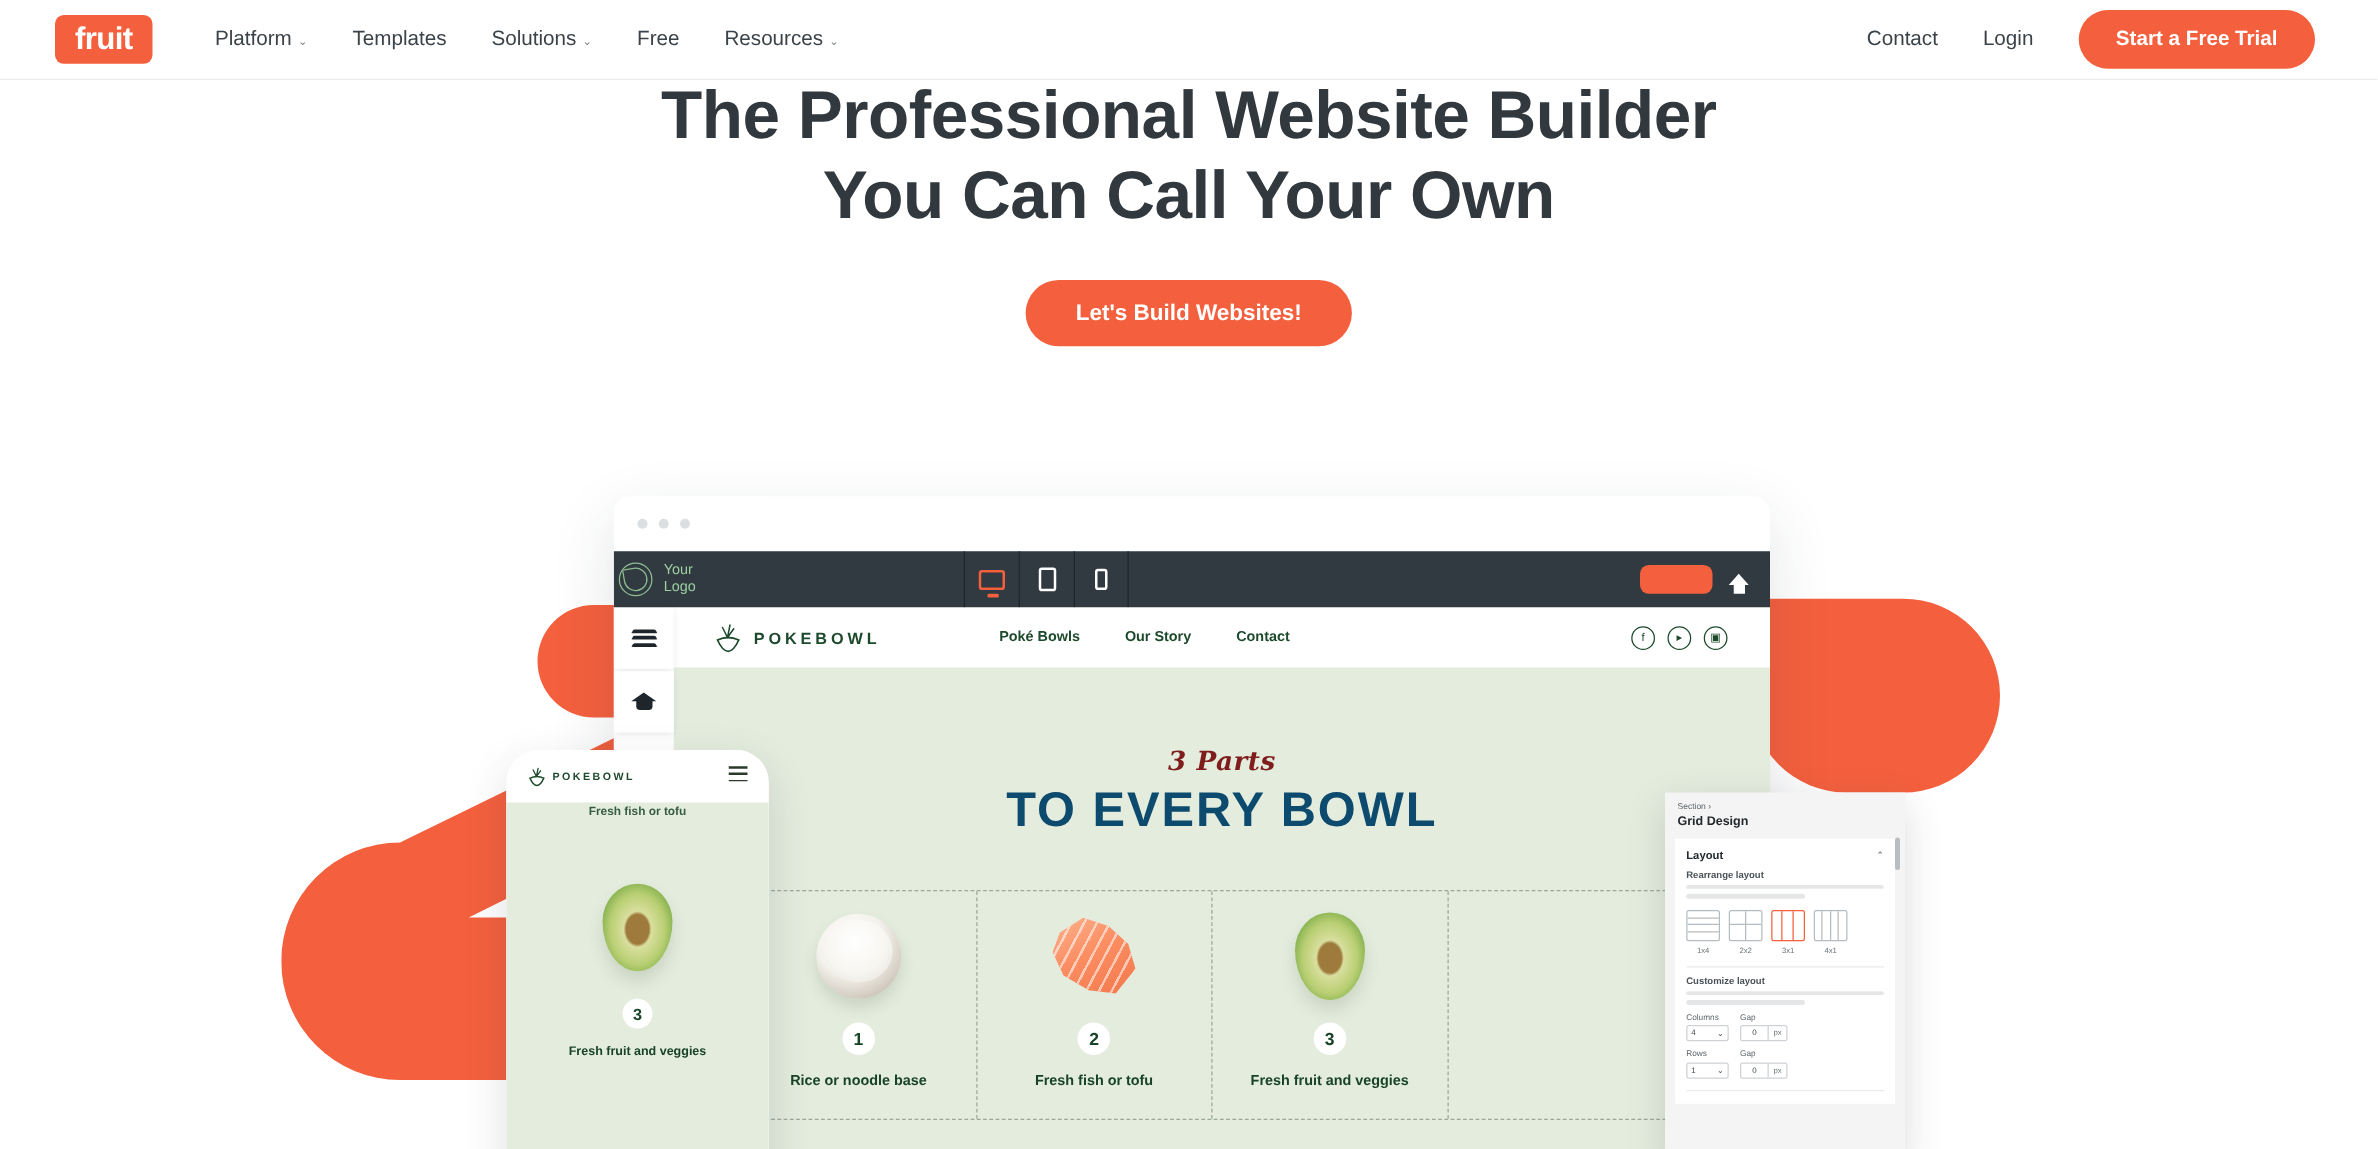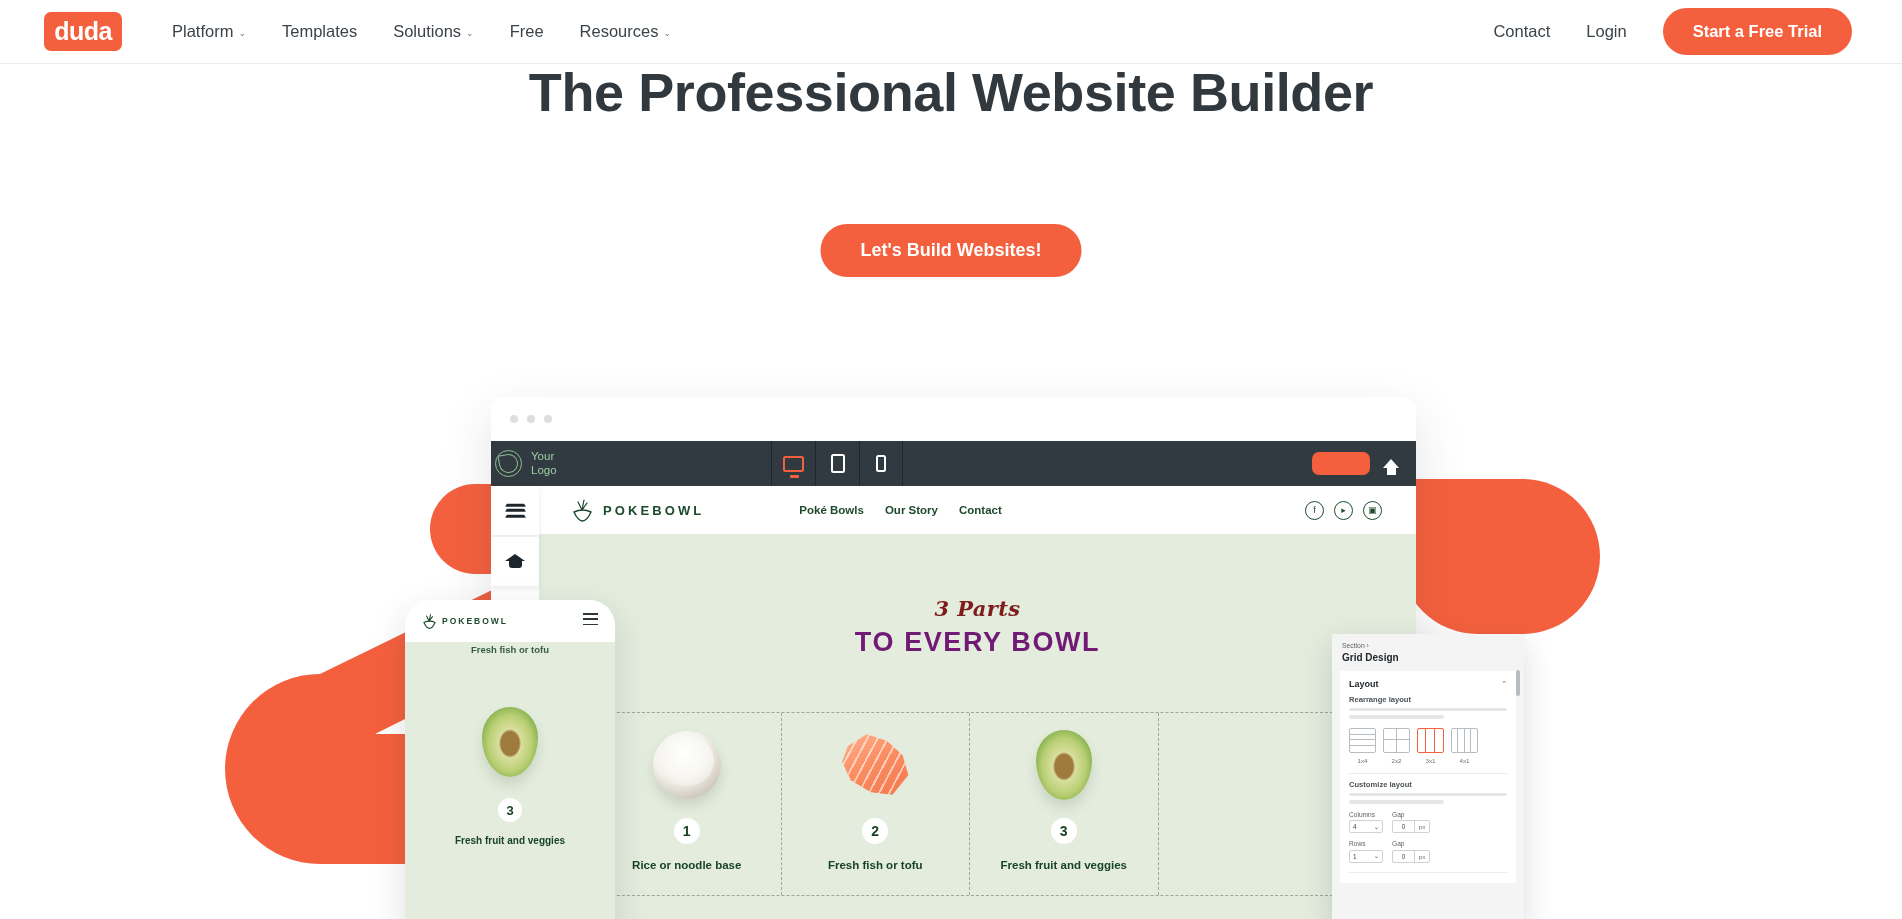--- a/index.html
+++ b/index.html
@@ -148,42 +148,42 @@
 
   
   .site-nav {
     position: absolute; left: 48px; top: 89px; right: 0; height: 48px;
     background: #fff; display: flex; align-items: center;
   }
   .pb-logo { display: flex; align-items: center; gap: 9px; margin-left: 32px; }
   .pb-mark { width: 23px; height: 25px; position: relative; }
   .pb-mark svg { width: 23px; height: 25px; display: block; }
   .pb-name { font-size: 13px; font-weight: 700; letter-spacing: 3.1px; color: #1d4a2c; font-family: "Liberation Sans", sans-serif; }
-  .pb-links { display: flex; gap: 21px; margin-left: 95px; }
+  .pb-links { display: flex; gap: 36px; margin-left: 95px; }
   .pb-link { font-size: 11.5px; font-weight: 700; color: #1d4a2c; cursor: pointer; white-space: nowrap; }
   .pb-socials { margin-left: auto; display: flex; gap: 10px; margin-right: 34px; }
   .pb-soc {
     width: 19px; height: 19px; border-radius: 50%; border: 1.1px solid #1d4a2c;
     display: flex; align-items: center; justify-content: center;
     font-size: 9px; color: #1d4a2c; cursor: pointer; line-height: 1;
   }
 
   
   .canvas {
     position: absolute; left: 48px; top: 137px; right: 0; bottom: 0;
     background: #e3ecdd;
   }
   .sec-script {
     text-align: center; margin-top: 62px;
     font-family: "DejaVu Serif", serif; font-style: italic; font-weight: 700;
     font-size: 21px; color: #7f1d1d; letter-spacing: .4px;
   }
   .sec-title {
     text-align: center; margin-top: 6px;
-    font-size: 27px; font-weight: 700; letter-spacing: 1.6px; color: #701a75;
+    font-size: 39px; font-weight: 700; letter-spacing: 1.6px; color: #0c4a6e;
   }
   .grid-wrap {
     position: absolute; left: 53px; right: 68px; top: 178px; height: 184px;
     border: 1.2px dashed #9aa89a;
     display: grid; grid-template-columns: repeat(4, 1fr);
   }
   .grid-cell {
     border-right: 1.2px dashed #9aa89a;
     display: flex; flex-direction: column; align-items: center; position: relative;
   }
@@ -286,21 +286,21 @@
   .gap-val { width: 21px; display:flex; align-items:center; justify-content:center; font-size: 6.4px; color:#41484d; }
   .gap-unit { width: 15px; border-left: 1px solid #ced2d5; display:flex; align-items:center; justify-content:center;
     font-size: 6.2px; color:#6b7277; }
   .panel-scroll { position: absolute; right: 4px; top: 36px; width: 4px; height: 230px; }
   .panel-thumb { width: 4px; height: 26px; background: #b8bdc1; border-radius: 2px; }
 </style>
 </head>
 <body>
 
 <header class="site-header">
-  <div class="brand-logo">duda</div>
+  <div class="brand-logo">fruit</div>
 
   <nav class="nav-main">
     <div class="nav-link">
       <span>Platform</span>
       <span class="caret">⌄</span>
     </div>
     <div class="nav-link">
       <span>Templates</span>
     </div>
     <div class="nav-link">
@@ -320,20 +320,21 @@
     <div class="nav-link">Contact</div>
     <div class="nav-link">Login</div>
     <button class="btn-trial">Start a Free Trial</button>
   </div>
 </header>
 
 <section class="hero">
 
   <h1 class="hero-title">
     <span>The Professional Website Builder</span><br>
+    <span>You Can Call Your Own</span>
   </h1>
 
   <button class="hero-cta">Let's Build Websites!</button>
 
   <svg class="blob-left" viewBox="0 0 430 390">
     <path d="M250 10 L430 10 L430 120 L150 260 L430 260 L430 390 L95 390
              A95 95 0 0 1 95 200 L300 100 L250 100
              A45 45 0 0 1 250 10 Z" fill="#f4603e"></path>
   </svg>
   <div class="blob-right"></div>

